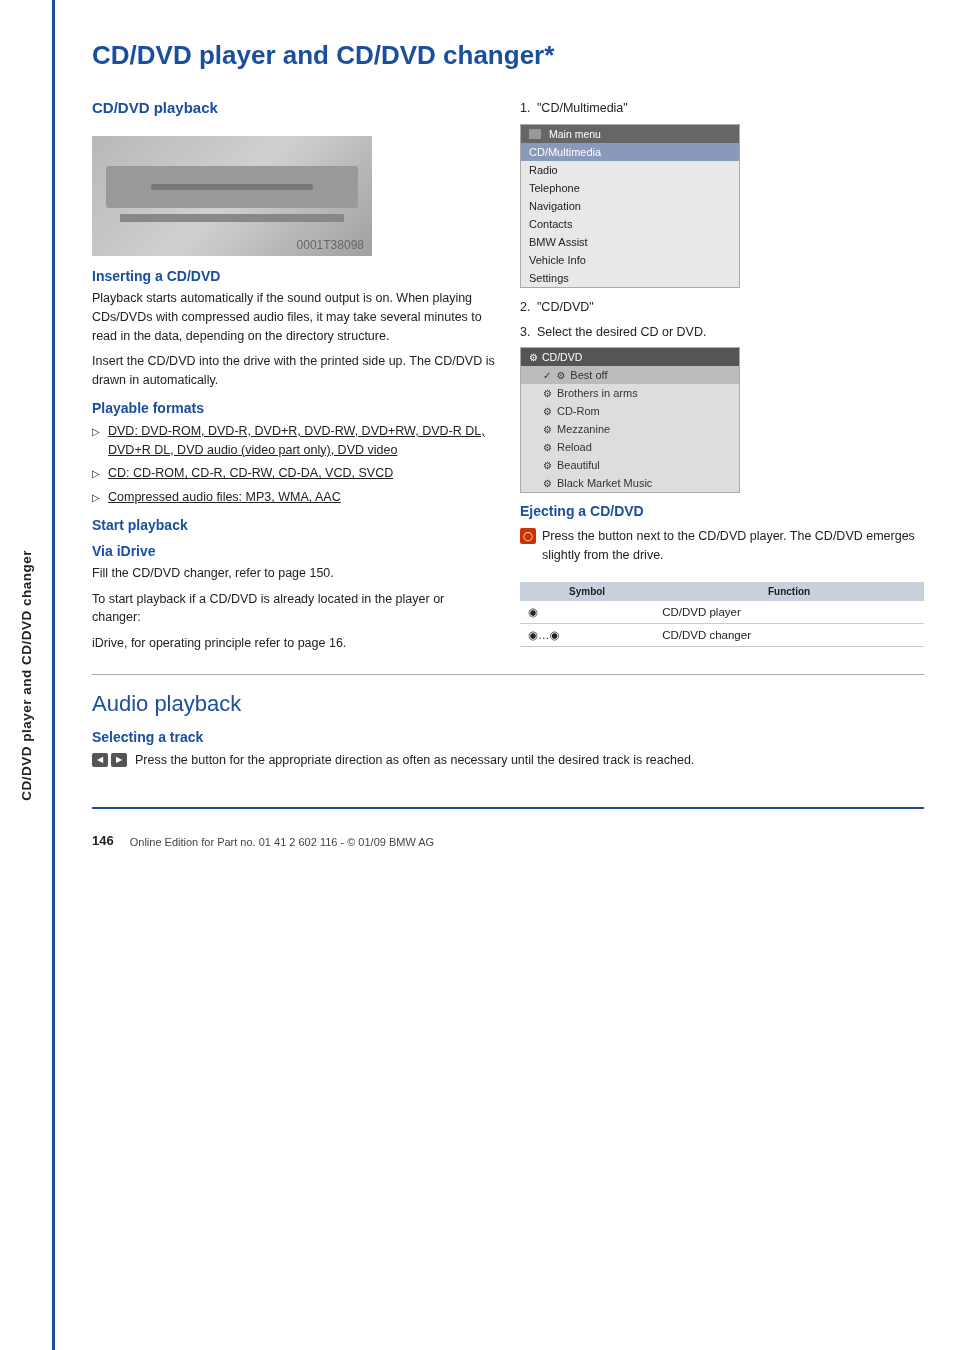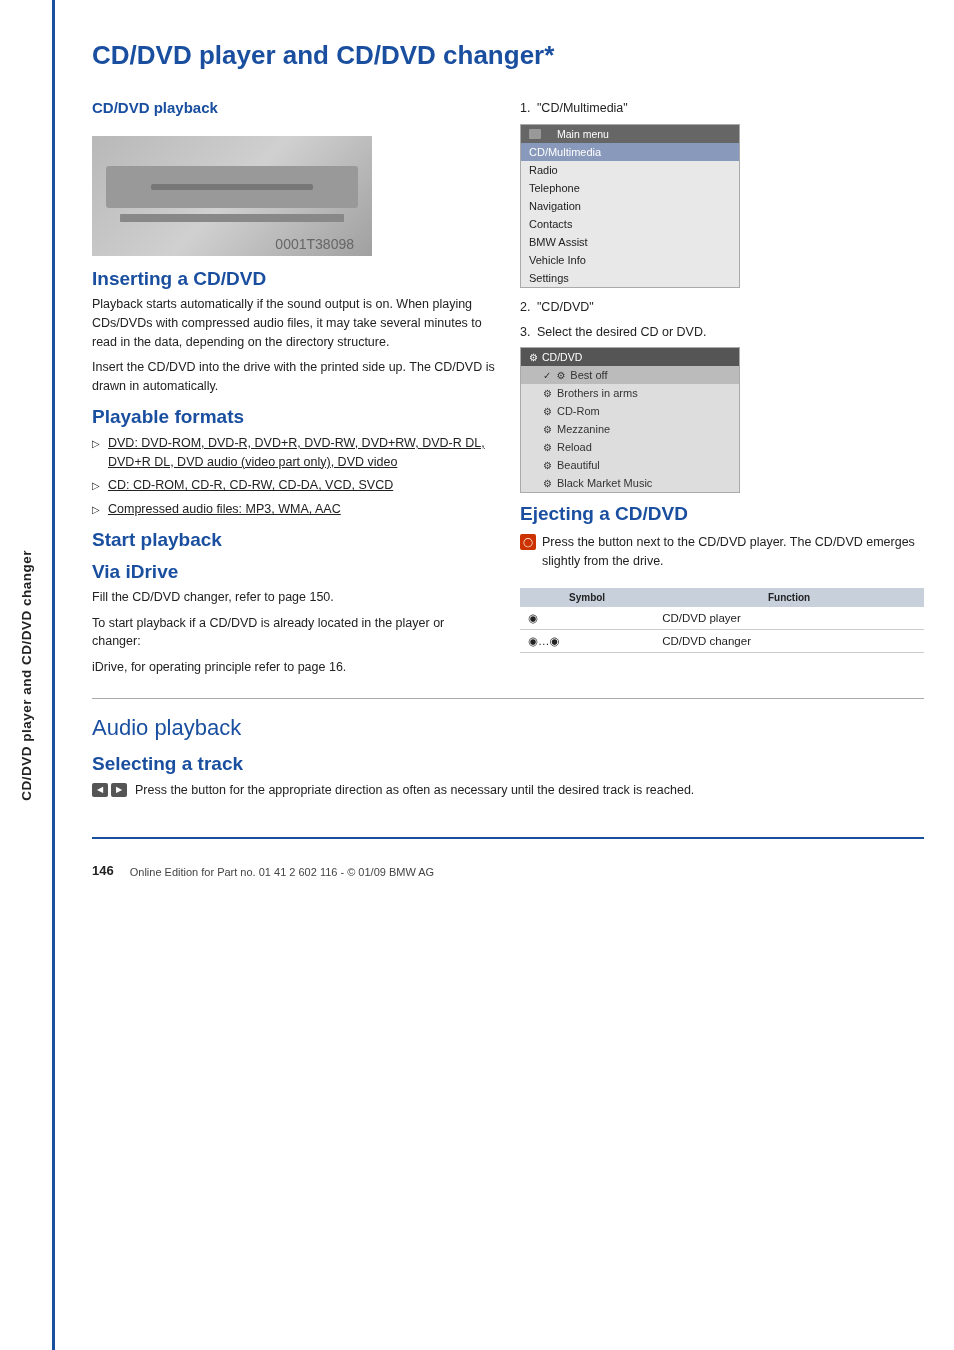--- a/index.html
+++ b/index.html
@@ -80,21 +80,21 @@
 
     
     .section-heading {
       font-size: 15px;
       font-weight: bold;
       color: #1a4fa0;
       margin-bottom: 20px;
     }
 
     .sub-heading {
-      font-size: 19px;
+      font-size: 14px;
       font-weight: bold;
       color: #1a4fa0;
       margin-bottom: 5px;
       margin-top: 10px;
     }
 
     
     p {
       font-size: 12.5px;
       line-height: 1.5;
@@ -164,21 +164,21 @@
       font-size: 11px;
     }
 
     .menu-title-bar {
       background: #666;
       color: #fff;
       padding: 3px 8px;
       font-size: 10.5px;
       display: flex;
       align-items: center;
-      gap: 16px;
+      gap: 8px;
     }
 
     .menu-title-bar .icon-sm {
       width: 12px;
       height: 10px;
       background: #999;
       border-radius: 1px;
       display: inline-block;
     }
 
@@ -347,21 +347,21 @@
     <div class="col-left">
 
       <h2 class="section-heading">CD/DVD playback</h2>
 
       <div class="device-image">
         <div style="width:100%;height:100%;background:linear-gradient(135deg,#b8b8b8 0%,#d0d0d0 50%,#a0a0a0 100%);position:relative;">
           <div style="position:absolute;top:25%;left:5%;width:90%;height:35%;background:#999;border-radius:3px;display:flex;align-items:center;padding:0 10px;">
             <div style="width:70%;height:6px;background:#777;border-radius:2px;margin:0 auto;"></div>
           </div>
           <div style="position:absolute;top:65%;left:10%;width:80%;height:8px;background:#888;border-radius:1px;"></div>
-          <div style="position:absolute;bottom:4px;right:18px;font-size:14px;color:#666;">0001T38098</div>
+          <div style="position:absolute;bottom:4px;right:8px;font-size:12px;color:#666;">0001T38098</div>
         </div>
       </div>
 
       <h3 class="sub-heading">Inserting a CD/DVD</h3>
 
       <p>Playback starts automatically if the sound output is on. When playing CDs/DVDs with compressed audio files, it may take several minutes to read in the data, depending on the directory structure.</p>
       <p>Insert the CD/DVD into the drive with the printed side up. The CD/DVD is drawn in automatically.</p>
 
       <h3 class="sub-heading">Playable formats</h3>
 

